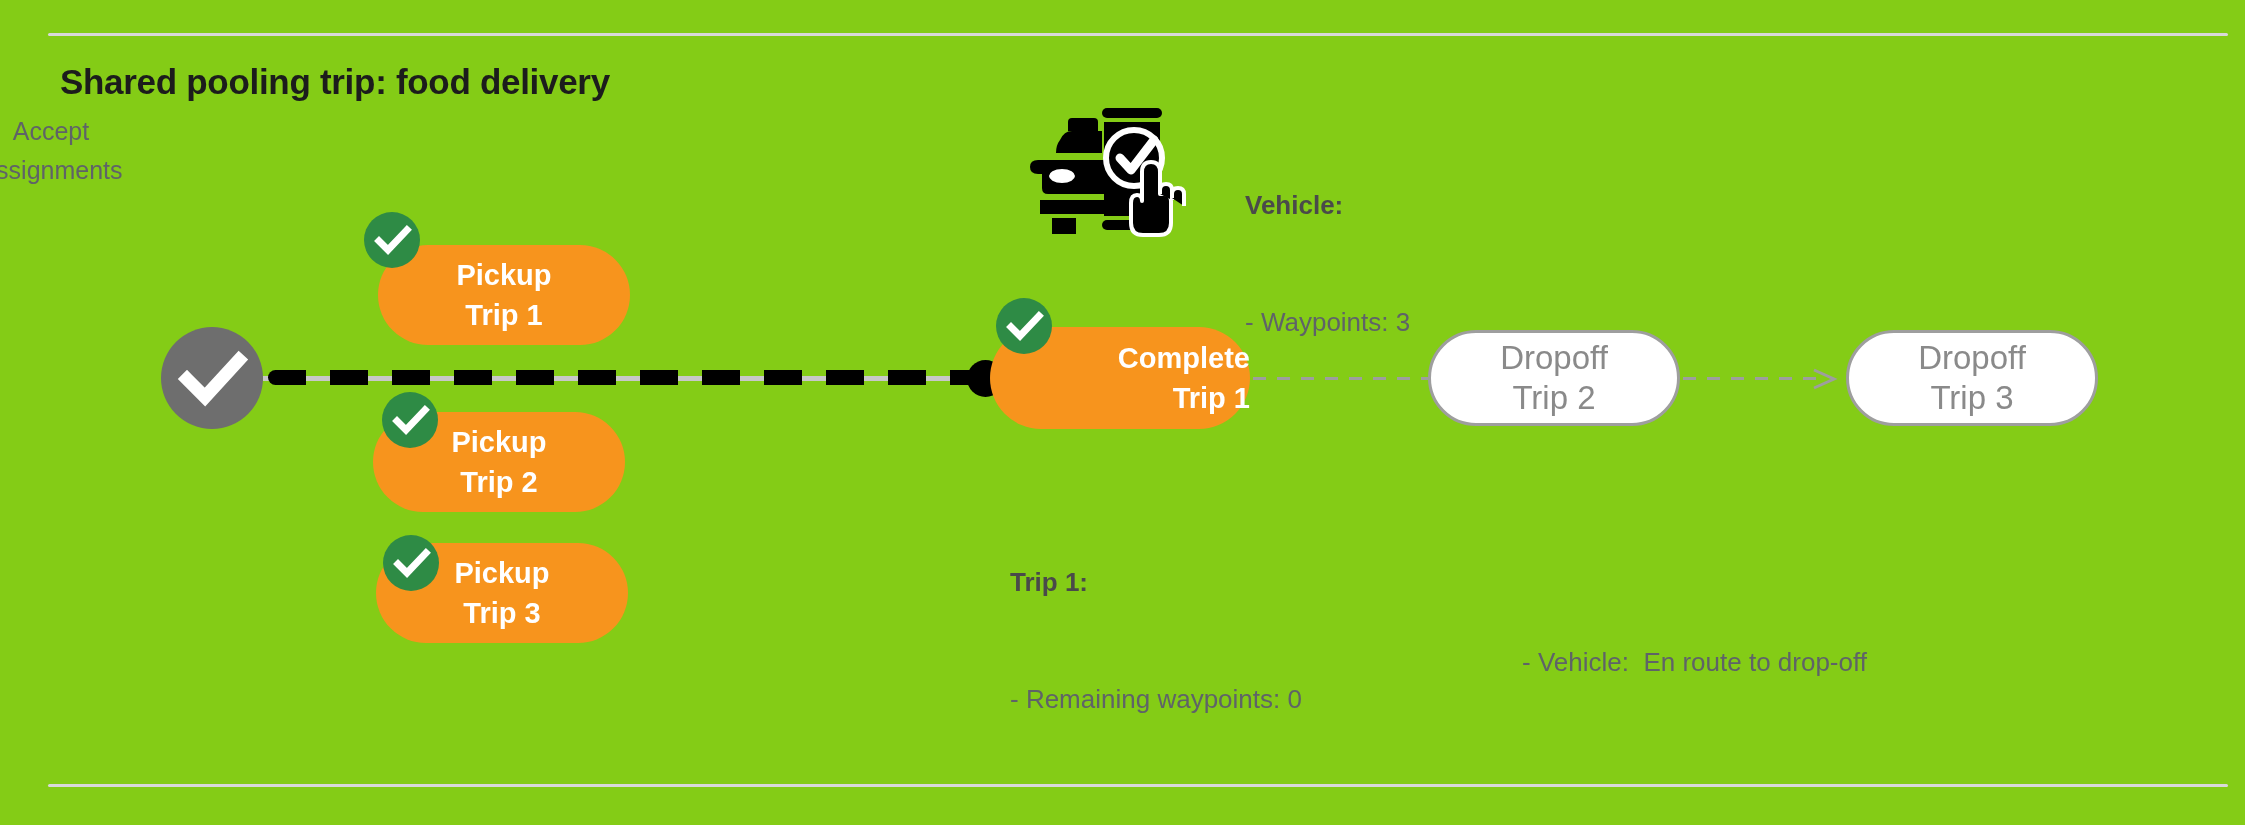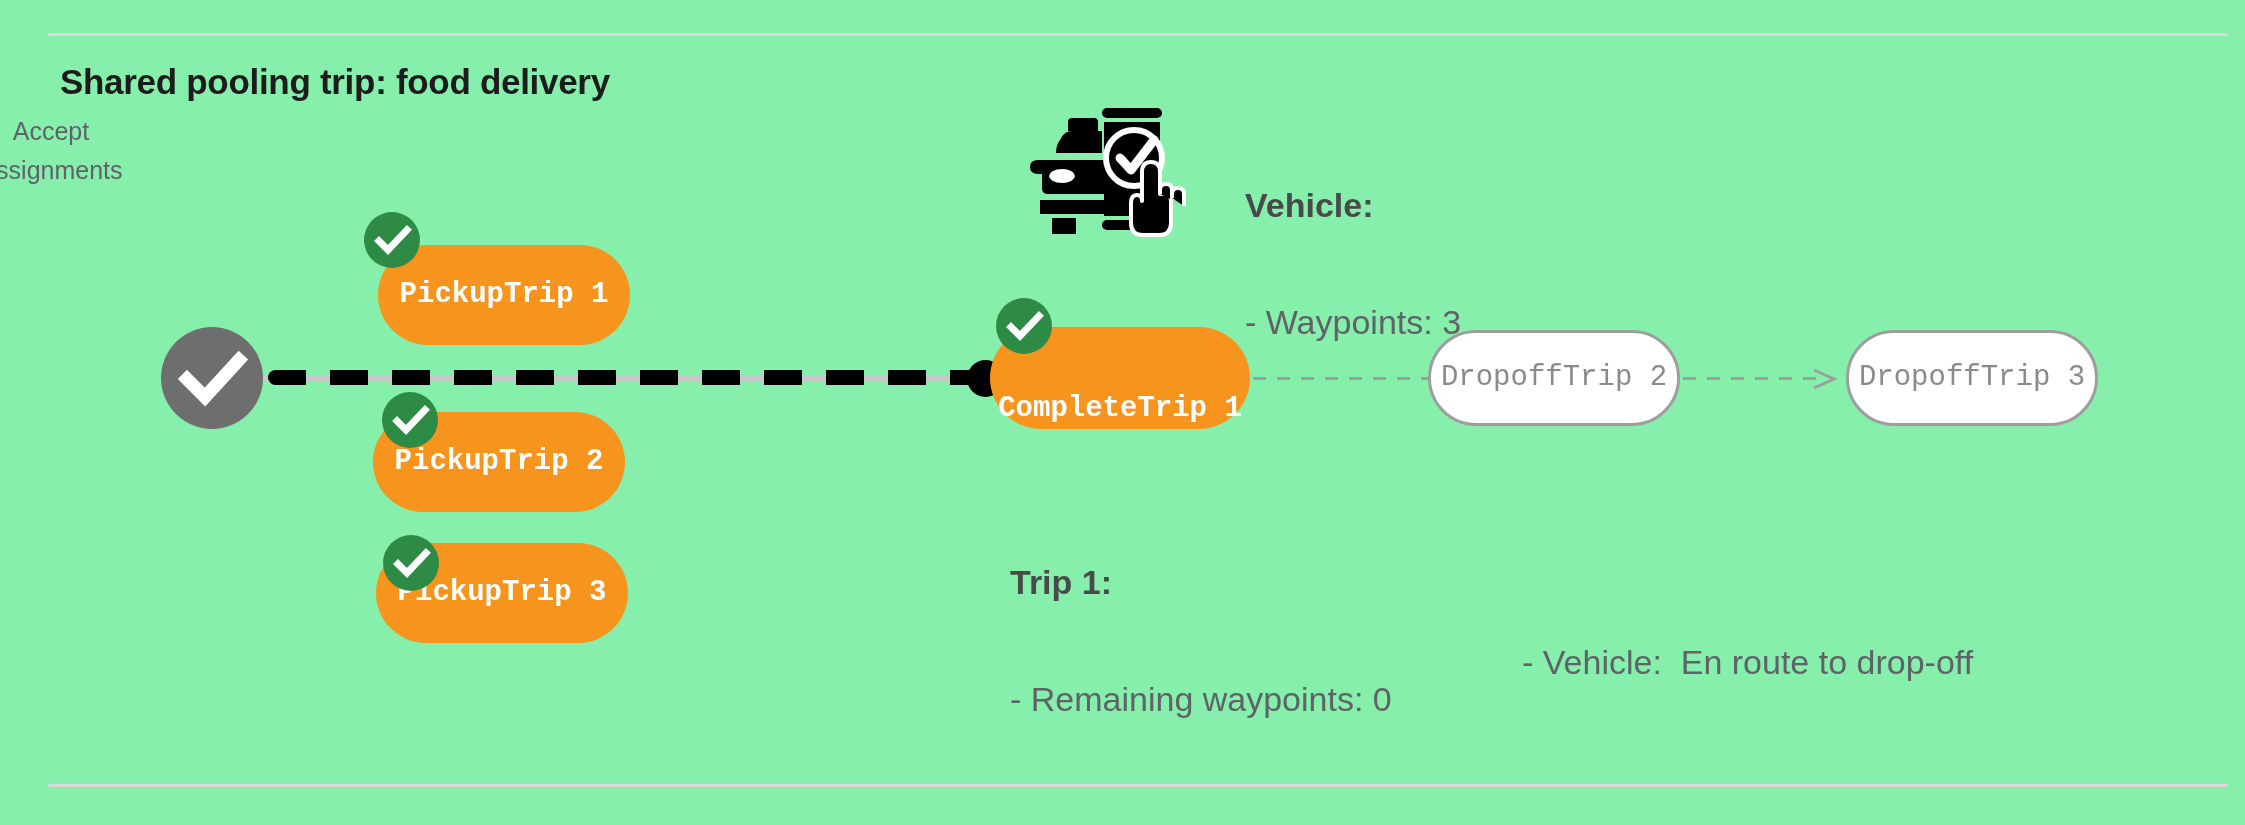--- a/index.html
+++ b/index.html
@@ -9,21 +9,21 @@
     background: #ffffff;
   }
   body {
     font-family: "Liberation Sans", "DejaVu Sans", sans-serif;
     -webkit-font-smoothing: antialiased;
   }
   #canvas {
     position: relative;
     width: 2245px;
     height: 825px;
-    background: #86efac;
+    background: #84cc16;
     overflow: hidden;
   }
 
   
   .rule {
     position: absolute;
     height: 3px;
     background: #d9d9d9;
     border-radius: 2px;
   }
@@ -98,42 +98,41 @@
     height: 37px;
     border-radius: 50%;
     background: #000000;
   }
 
   
   .pill {
     position: absolute;
     border-radius: 999px;
     display: flex;
-    flex-direction: row;
+    flex-direction: column;
     align-items: center;
     justify-content: center;
     box-sizing: border-box;
-    font-family: Liberation Mono, monospace;
   }
   .pill .line {
     display: block;
     white-space: nowrap;
   }
   .pill-filled {
     background: #f7941d;
     color: #ffffff;
     font-size: 29px;
     font-weight: bold;
     line-height: 40px;
   }
   .pill-outline {
     background: #ffffff;
     border: 3px solid #9e9e9e;
     color: #8a8a8a;
-    font-size: 29px;
+    font-size: 33px;
     line-height: 40px;
   }
 
   #pill-pickup-1 { left: 378px; top: 245px; width: 252px; height: 100px; }
   #pill-pickup-2 { left: 373px; top: 412px; width: 252px; height: 100px; }
   #pill-pickup-3 { left: 376px; top: 543px; width: 252px; height: 100px; }
   #pill-complete { left: 990px; top: 327px; width: 260px; height: 102px; align-items: flex-end; }
   #pill-dropoff-2 { left: 1428px; top: 330px; width: 252px; height: 96px; }
   #pill-dropoff-3 { left: 1846px; top: 330px; width: 252px; height: 96px; }
 
@@ -176,21 +175,21 @@
     position: absolute;
     left: 1030px;
     top: 82px;
     width: 160px;
     height: 160px;
   }
 
   
   .anno {
     position: absolute;
-    font-size: 34px;
+    font-size: 26px;
     line-height: 39px;
     color: #5f6368;
     white-space: pre;
   }
   .anno .hd { font-weight: bold; color: #4a4a4a; }
   .anno div { white-space: pre; }
   #anno-vehicle { left: 1245px; top: 108px; }
   #anno-trip12  { left: 1010px; top: 485px; }
   #anno-trip3   { left: 1522px; top: 565px; }
 </style>

